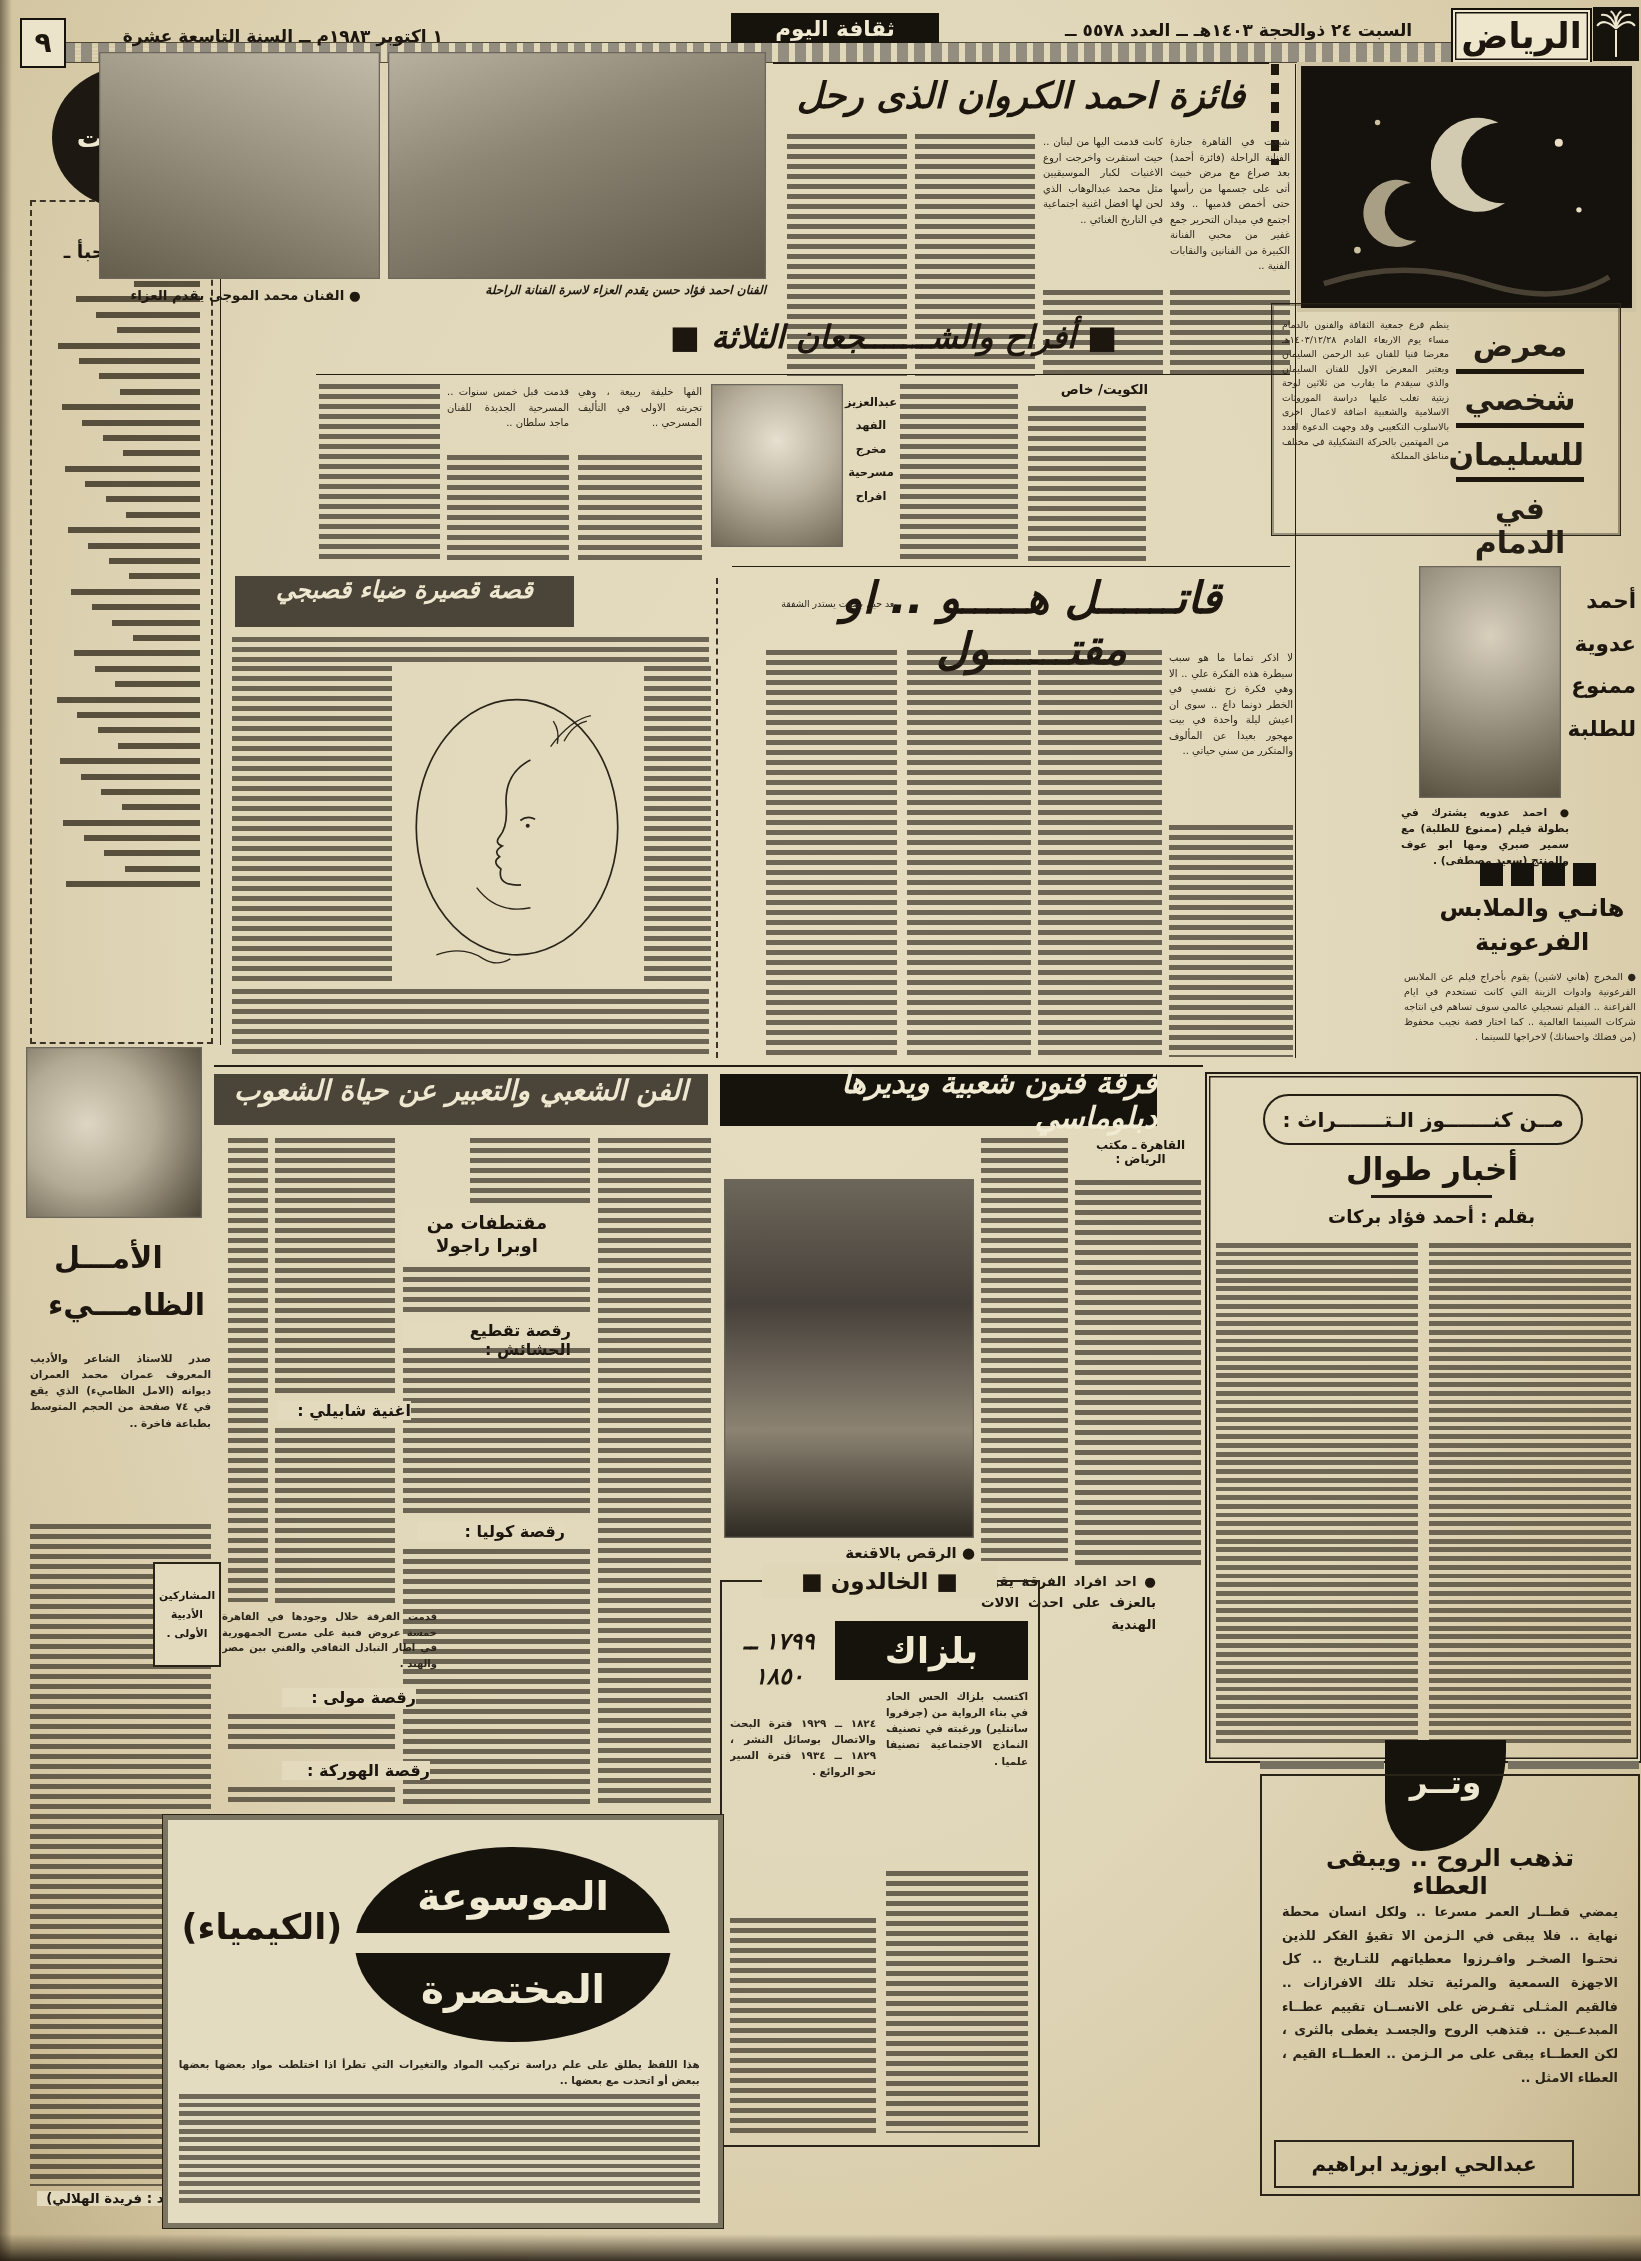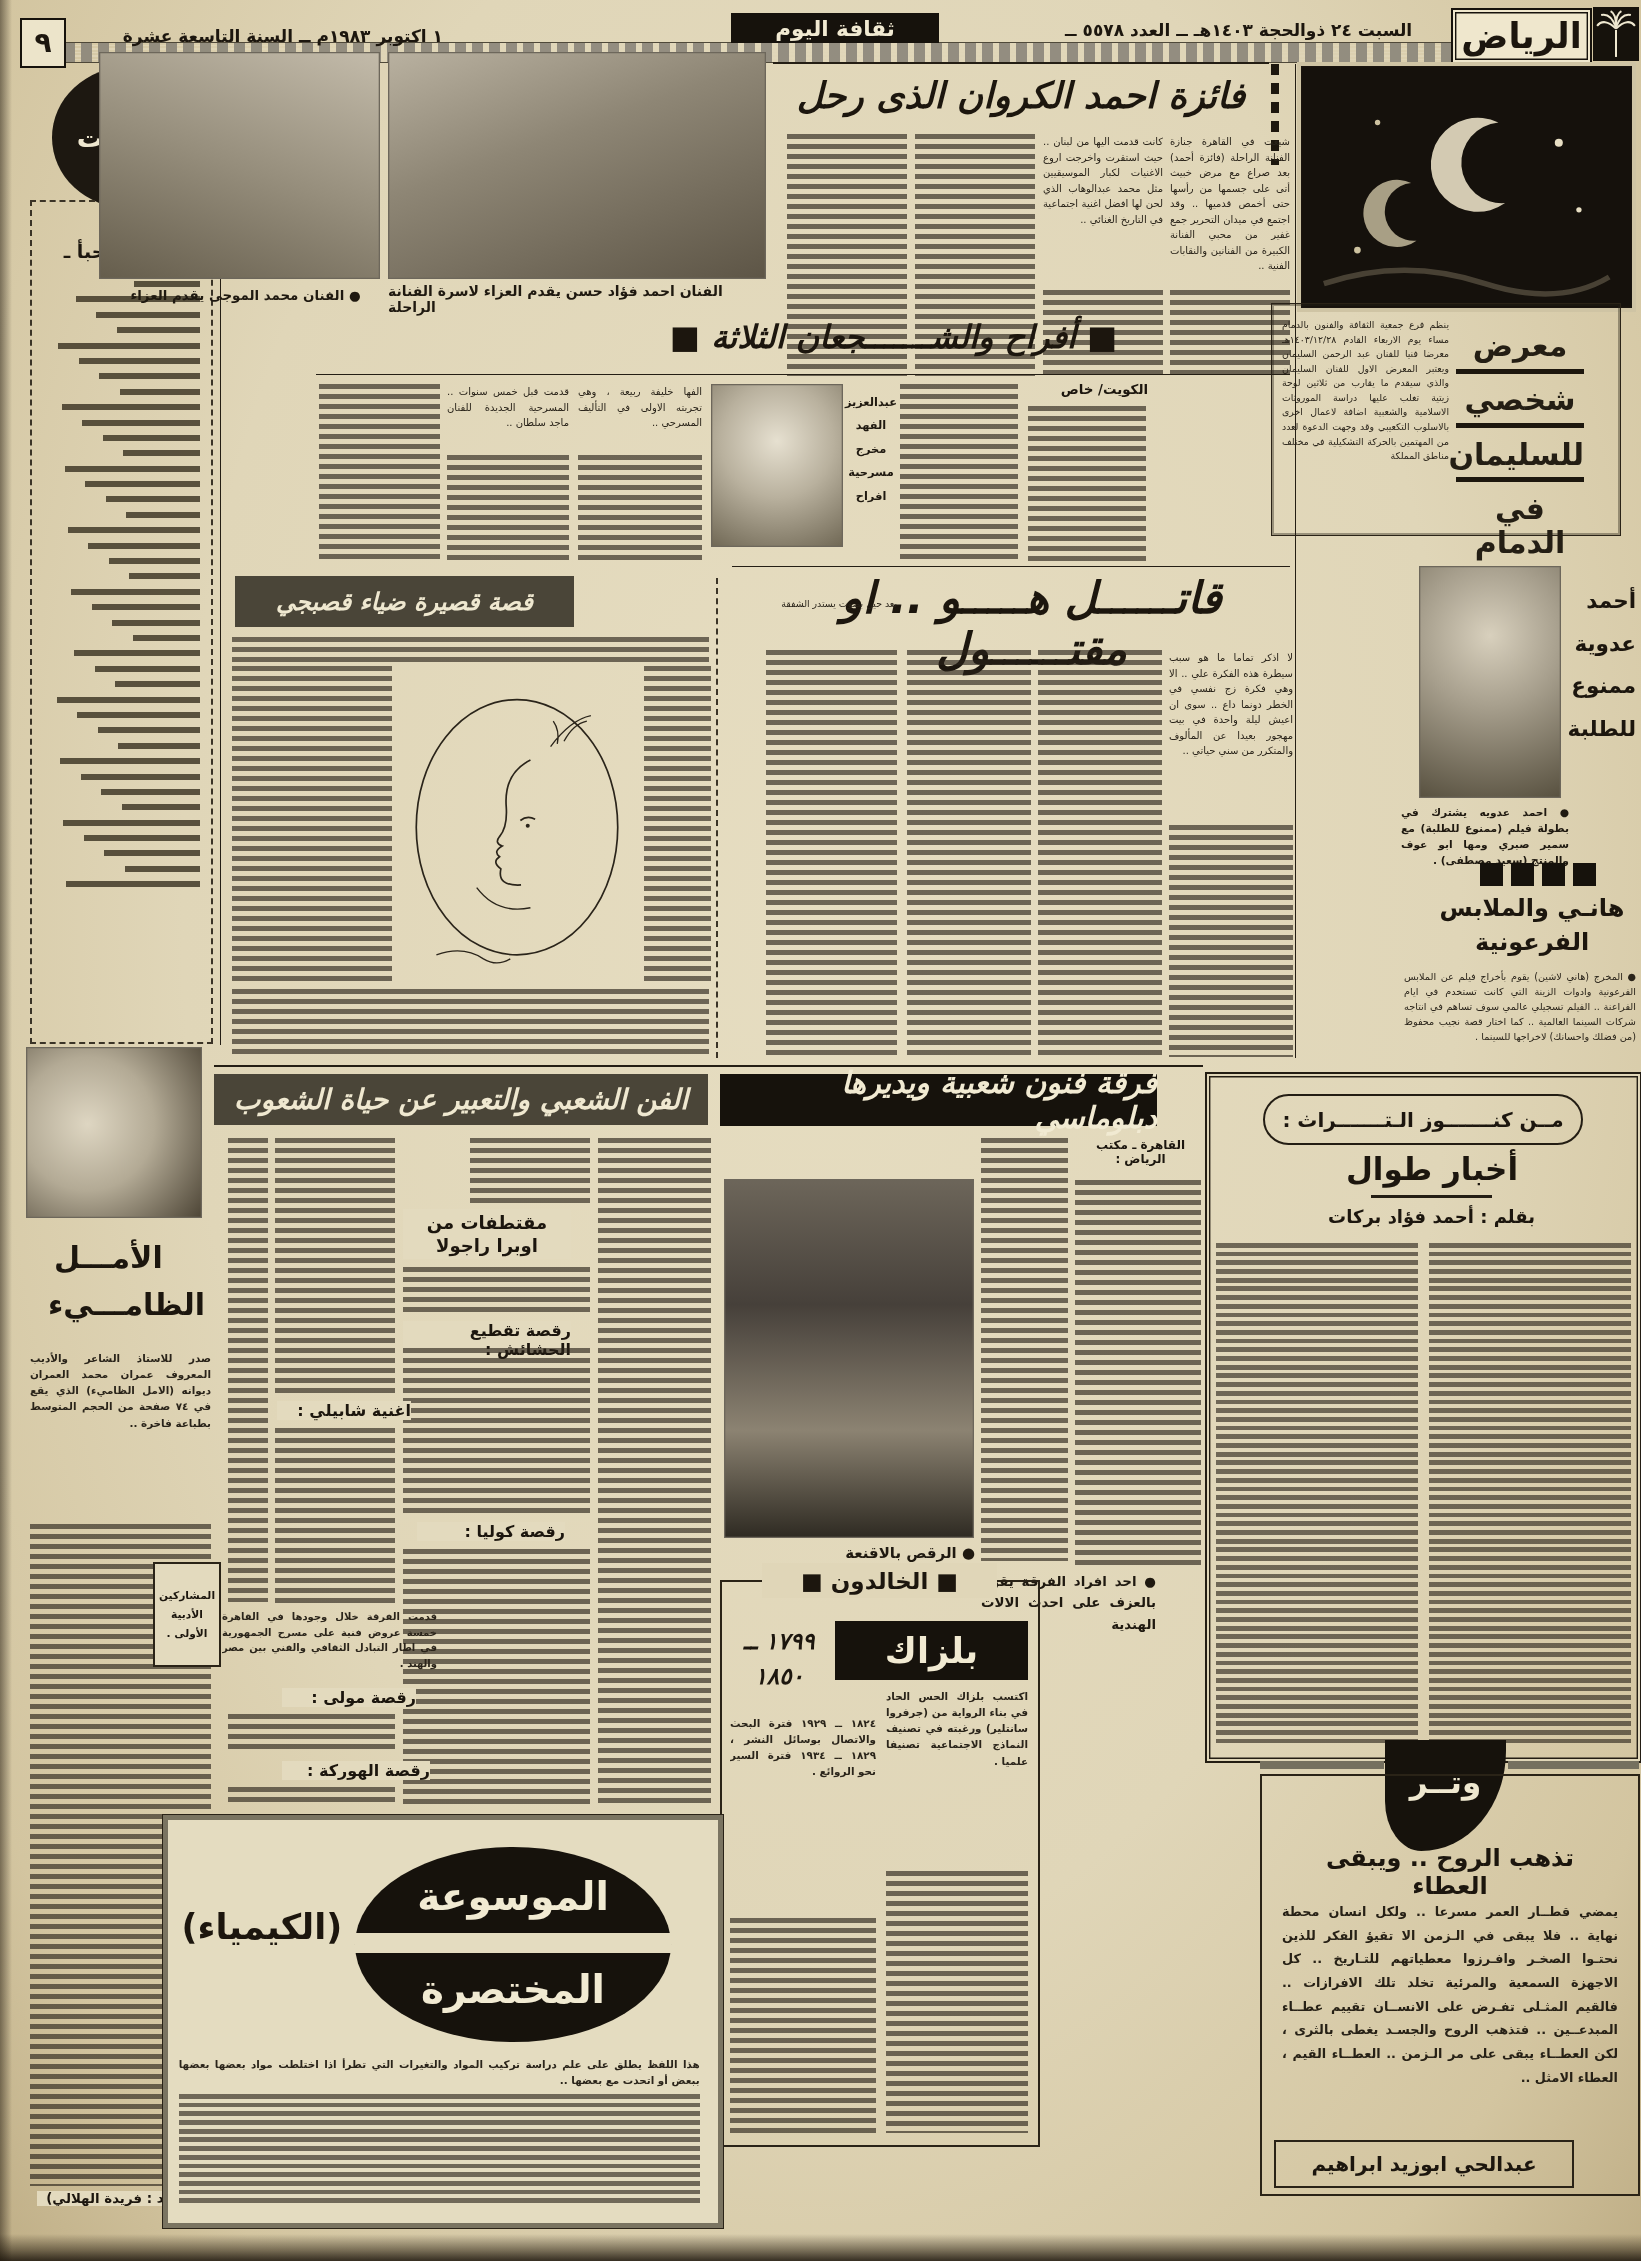--- a/index.html
+++ b/index.html
@@ -18,21 +18,21 @@
   .bodytxt{font-size:10px;line-height:1.55;text-align:justify;color:#2a241a;overflow:hidden;}
   .cap{font-weight:bold;color:#1f1910;}
   
   .tl{
     background:repeating-linear-gradient(180deg, rgba(40,33,24,.72) 0px, rgba(40,33,24,.72) 5.4px, rgba(0,0,0,0) 5.4px, rgba(0,0,0,0) 10px);
     opacity:.88;
   }
   .tl.fine{background:repeating-linear-gradient(180deg, rgba(40,33,24,.7) 0px, rgba(40,33,24,.7) 4.7px, rgba(0,0,0,0) 4.7px, rgba(0,0,0,0) 8.7px);}
   .ln{height:6px;background:#37301f;margin:0 0 9.4px auto;opacity:.8;}
   .banner{background:#16120c;color:#f1ead2;font-weight:bold;display:flex;align-items:center;justify-content:center;}
-  .graybanner{background:#4a4538;color:#efe8d0;font-weight:bold;display:flex;align-items:center;justify-content:center;}
+  .graybanner{background:#4a4538;color:#efe8d0;font-weight:bold;display:flex;justify-content:center;}
   .ph{background:#938d7f;box-shadow:inset 0 0 0 1.3px #6d675b;}
   .frame{border:2px solid #2a231763;outline:0.7px solid #2a2317;}
   .vword{font-size:30px;font-weight:bold;text-align:center;border-bottom:5.4px solid #1d170e;padding-bottom:5.4px;margin-bottom:9.4px;line-height:1.15;}
   .rule{background:#241e14;}
   .dotv{background:repeating-linear-gradient(180deg,#1d170e 0 10.7px,transparent 10.7px 19px);}
   .checker{
     background:
       repeating-linear-gradient(90deg,#8b867a 0 10.7px,transparent 10.7px 17px),
       repeating-linear-gradient(180deg,#0000 0 2px,#e0d6b8 2px 3.4px);
     border-top:1.3px solid #403a2c;border-bottom:1.3px solid #403a2c;opacity:.9;
@@ -203,21 +203,21 @@
     </div>
   </div>
   <div class="abs hl" style="left:37px;top:2191px;width:168px;font-size:13.4px;text-align:center;background:#e3dabe;">(اعداد : فريدة الهلالي)</div>
 
   <div class="abs rule" style="left:773px;top:62px;width:496px;height:2px;"></div>
   <div class="abs dotv" style="left:1271px;top:64px;width:8px;height:101px;"></div>
   <div class="abs hl center" style="left:786px;top:67px;width:470px;height:56px;font-size:36px;font-style:italic;">فائزة احمد الكروان الذى رحل</div>
 
   <div class="abs ph" style="left:388px;top:52px;width:378px;height:227px;background:linear-gradient(160deg,#b9b1a0 0%,#8e8675 40%,#5d5546 100%);"></div>
   <div class="abs ph" style="left:99px;top:52px;width:281px;height:227px;background:linear-gradient(200deg,#c3bbaa 0%,#968e7c 50%,#655d4c 100%);"></div>
-  <div class="abs cap" style="left:388px;top:283px;width:378px;font-size:14px;text-align:left;">الفنان احمد فؤاد حسن يقدم العزاء لاسرة الفنانة الراحلة</div>
+  <div class="abs cap" style="left:388px;top:283px;width:378px;font-size:12px;text-align:right;font-style:italic;">الفنان احمد فؤاد حسن يقدم العزاء لاسرة الفنانة الراحلة</div>
   <div class="abs cap" style="left:118px;top:288px;width:255px;font-size:13.4px;text-align:center;">● الفنان محمد الموجى يقدم العزاء</div>
 
   <div class="abs bodytxt" style="left:1170px;top:134px;width:120px;height:151px;">شيعت في القاهرة جنازة الفنانة الراحلة (فائزة أحمد) بعد صراع مع مرض خبيث أتى على جسمها من رأسها حتى أخمص قدميها .. وقد اجتمع في ميدان التحرير جمع غفير من محبي الفنانة الكبيرة من الفنانين والنقابات الفنية ..</div>
   <div class="abs tl" style="left:1170px;top:290px;width:120px;height:86px;"></div>
   <div class="abs bodytxt" style="left:1043px;top:134px;width:120px;height:151px;">كانت قدمت اليها من لبنان .. حيث استقرت واخرجت اروع الاغنيات لكبار الموسيقيين مثل محمد عبدالوهاب الذي لحن لها افضل اغنية اجتماعية في التاريخ الغنائي ..</div>
   <div class="abs tl" style="left:1043px;top:290px;width:120px;height:86px;"></div>
   <div class="abs tl" style="left:915px;top:134px;width:120px;height:242px;"></div>
   <div class="abs tl" style="left:787px;top:134px;width:120px;height:242px;"></div>
 
   <div class="abs rule" style="left:316px;top:374px;width:974px;height:1.3px;"></div>

